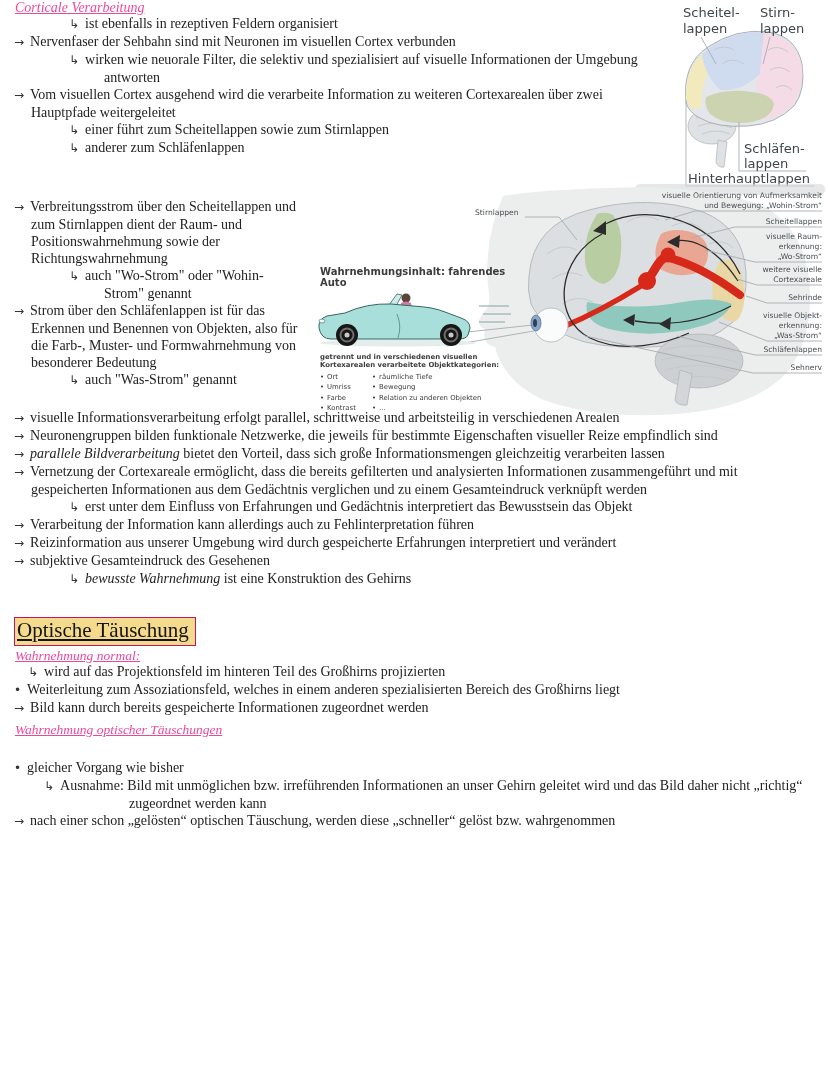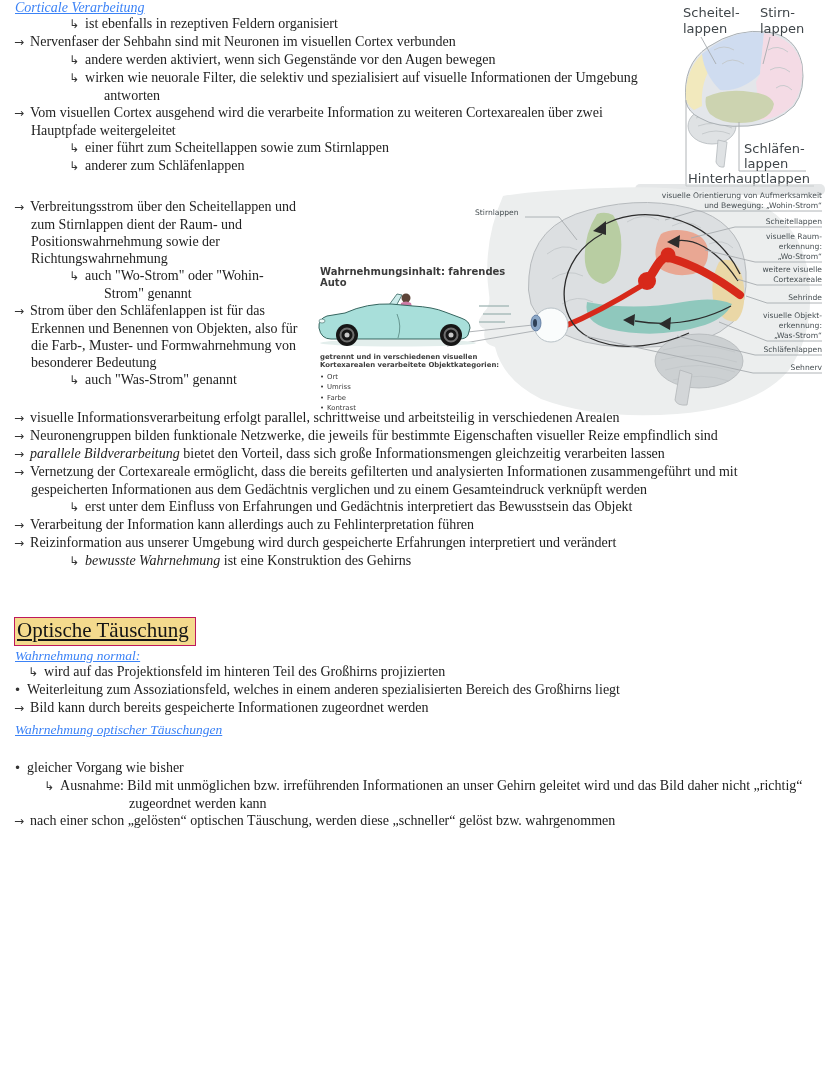--- a/index.html
+++ b/index.html
@@ -4,21 +4,21 @@
 <style>
   html,body{margin:0;padding:0;background:#fff;}
   .page{position:relative;width:828px;height:1086px;background:#ffffff;overflow:hidden;
         font-family:"Liberation Serif",serif;color:#222;}
   
   .tblock{position:absolute;font-size:14px;line-height:17px;}
   .line{padding-left:17px;text-indent:-17px;}
   .mk{font-family:"DejaVu Sans",sans-serif;font-size:12px;margin-right:6px;color:#333;}
   .lead{font-style:italic;}
   
-  .h1, .sub{position:absolute;left:15px;font-size:14px;font-style:italic;color:#3b82f6;
+  .h1, .sub{position:absolute;left:15px;font-size:14px;font-style:italic;color:#ec4899;
             text-decoration:underline;font-family:"Liberation Serif",serif;}
   .h2wrap{position:absolute;left:14px;top:617px;}
   .h2wrap .hl{display:inline-block;background:#f4da8d;border:1px solid #be185d;
               font-size:21px;padding:0 6px 2px 2px;color:#151515;text-decoration:underline;}
   
   .fig1{position:absolute;left:656px;top:2px;}
   .fig2{position:absolute;left:437px;top:184px;}
   .d1t{font-family:"DejaVu Sans",sans-serif;font-size:13px;fill:#3f4549;}
   .d2t{font-family:"DejaVu Sans",sans-serif;font-size:7.6px;fill:#474f53;}
   .leader{stroke:#a7acaf;stroke-width:0.9;fill:none;}
@@ -38,21 +38,20 @@
 <body>
 
 <div class="page">
 
   <div class="h1" style="top:0px;">Corticale Verarbeitung</div>
 
   <div class="tblock" style="left:14px;top:15px;width:655px;">
 
   <div class="line" style="margin-left: 55px; padding-left: 35px; text-indent: -35px;"><span class="mk">↳</span><span>ist ebenfalls in rezeptiven Feldern organisiert</span></div>
       <div class="line"><span class="mk">→</span><span>Nervenfaser der Sehbahn sind mit Neuronen im visuellen Cortex verbunden</span></div>
-      <div class="line" style="margin-left: 55px; padding-left: 35px; text-indent: -35px;"><span class="mk">↳</span><span>andere werden aktiviert, wenn sich Gegenstände vor den Augen bewegen</span></div>
       <div class="line" style="margin-left: 55px; padding-left: 35px; text-indent: -35px;"><span class="mk">↳</span><span>wirken wie neuorale Filter, die selektiv und spezialisiert auf visuelle Informationen der Umgebung antworten</span></div>
       <div class="line"><span class="mk">→</span><span>Vom visuellen Cortex ausgehend wird die verarbeite Information zu weiteren Cortexarealen über zwei Hauptpfade weitergeleitet</span></div>
       <div class="line" style="margin-left: 55px; padding-left: 35px; text-indent: -35px;"><span class="mk">↳</span><span>einer führt zum Scheitellappen sowie zum Stirnlappen</span></div>
       <div class="line" style="margin-left: 55px; padding-left: 35px; text-indent: -35px;"><span class="mk">↳</span><span>anderer zum Schläfenlappen</span></div>
     </div>
 
   <div class="tblock" style="left:14px;top:198px;width:285px;">
 
   <div class="line"><span class="mk">→</span><span>Verbreitungsstrom über den Scheitellappen und zum Stirnlappen dient der Raum- und Positionswahrnehmung sowie der Richtungswahrnehmung</span></div>
       <div class="line" style="margin-left: 55px; padding-left: 35px; text-indent: -35px;"><span class="mk">↳</span><span>auch "Wo-Strom" oder "Wohin-Strom" genannt</span></div>
@@ -62,20 +61,21 @@
 
   <div class="tblock" style="left:14px;top:409px;width:800px;">
 
   <div class="line"><span class="mk">→</span><span>visuelle Informationsverarbeitung erfolgt parallel, schrittweise und arbeitsteilig in verschiedenen Arealen</span></div>
       <div class="line"><span class="mk">→</span><span>Neuronengruppen bilden funktionale Netzwerke, die jeweils für bestimmte Eigenschaften visueller Reize empfindlich sind</span></div>
       <div class="line"><span class="mk">→</span><i class="lead">parallele Bildverarbeitung</i><span> bietet den Vorteil, dass sich große Informationsmengen gleichzeitig verarbeiten lassen</span></div>
       <div class="line"><span class="mk">→</span><span>Vernetzung der Cortexareale ermöglicht, dass die bereits gefilterten und analysierten Informationen zusammengeführt und mit gespeicherten Informationen aus dem Gedächtnis verglichen und zu einem Gesamteindruck verknüpft werden</span></div>
       <div class="line" style="margin-left: 55px; padding-left: 35px; text-indent: -35px;"><span class="mk">↳</span><span>erst unter dem Einfluss von Erfahrungen und Gedächtnis interpretiert das Bewusstsein das Objekt</span></div>
       <div class="line"><span class="mk">→</span><span>Verarbeitung der Information kann allerdings auch zu Fehlinterpretation führen</span></div>
       <div class="line"><span class="mk">→</span><span>Reizinformation aus unserer Umgebung wird durch gespeicherte Erfahrungen interpretiert und verändert</span></div>
+      <div class="line"><span class="mk">→</span><span>subjektive Gesamteindruck des Gesehenen</span></div>
       <div class="line" style="margin-left: 55px; padding-left: 35px; text-indent: -35px;"><span class="mk">↳</span><i class="lead">bewusste Wahrnehmung</i><span> ist eine Konstruktion des Gehirns</span></div>
     </div>
 
   <div class="h2wrap">
     <span class="hl">Optische Täuschung</span>
   </div>
 
   <div class="sub" style="top:648px;font-size:13.5px;">Wahrnehmung normal:</div>
 
   <div class="tblock" style="left:14px;top:663px;width:800px;">
@@ -208,16 +208,23 @@
     <div class="car-caption">getrennt und in verschiedenen visuellen</div>
     <div class="car-caption">Kortexarealen verarbeitete Objektkategorien:</div>
     <div class="cats">
       <div class="catcol1">
 
       <div class="cat"><span class="mk2">•</span><span>Ort</span></div>
           <div class="cat"><span class="mk2">•</span><span>Umriss</span></div>
           <div class="cat"><span class="mk2">•</span><span>Farbe</span></div>
           <div class="cat"><span class="mk2">•</span><span>Kontrast</span></div>
         </div>
+      <div>
+
+      <div class="cat"><span class="mk2">•</span><span>räumliche Tiefe</span></div>
+          <div class="cat"><span class="mk2">•</span><span>Bewegung</span></div>
+          <div class="cat"><span class="mk2">•</span><span>Relation zu anderen Objekten</span></div>
+          <div class="cat"><span class="mk2">•</span><span>…</span></div>
+        </div>
     </div>
   </div>
 
 </div>
 
 </body></html>

